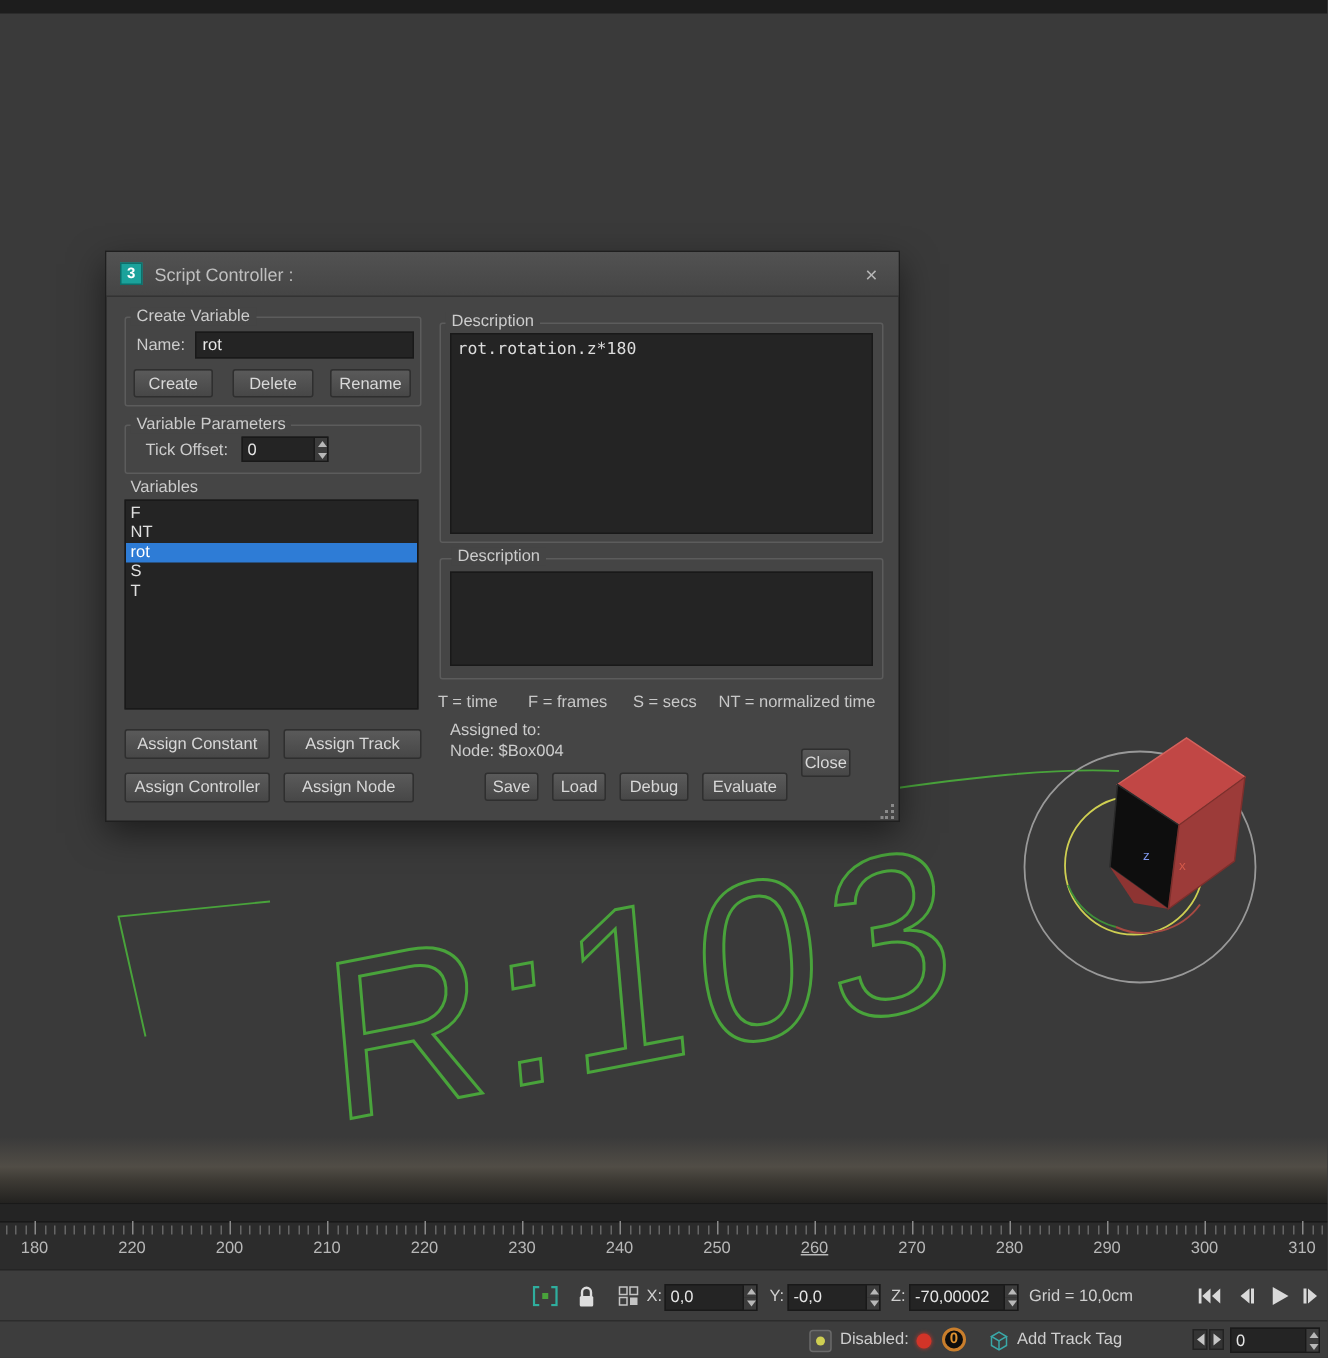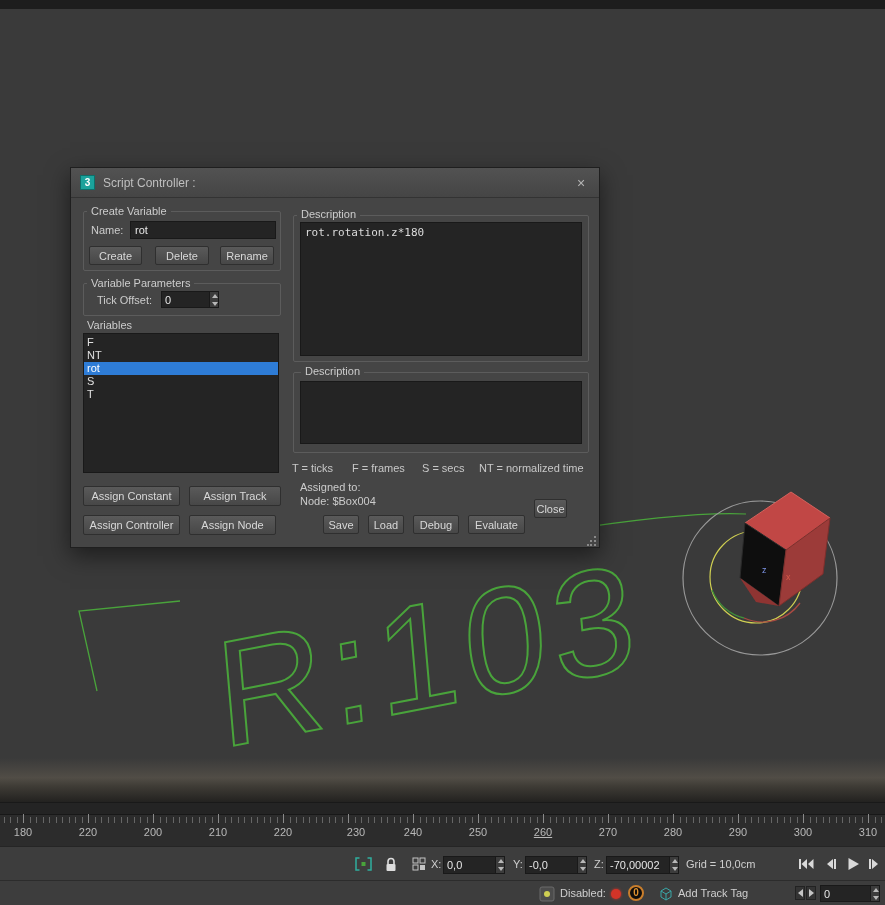--- a/index.html
+++ b/index.html
@@ -245,21 +245,21 @@
     <div class="tick" style="left: 855px;"></div>
     <div class="tick" style="left: 861.5px;"></div>
     <div class="tick major" style="left: 868px;"></div>
     <div class="tick" style="left: 874.5px;"></div>
     <div class="tick" style="left: 881px;"></div>
     <div class="tl-label" style="left: 23px;">180</div>
     <div class="tl-label" style="left: 88px;">220</div>
     <div class="tl-label" style="left: 153px;">200</div>
     <div class="tl-label" style="left: 218px;">210</div>
     <div class="tl-label" style="left: 283px;">220</div>
-    <div class="tl-label" style="left: 356px;">230</div>
+    <div class="tl-label" style="left: 348px;">230</div>
     <div class="tl-label" style="left: 413px;">240</div>
     <div class="tl-label" style="left: 478px;">250</div>
     <div class="tl-label" style="left: 543px; text-decoration: underline;">260</div>
     <div class="tl-label" style="left: 608px;">270</div>
     <div class="tl-label" style="left: 673px;">280</div>
     <div class="tl-label" style="left: 738px;">290</div>
     <div class="tl-label" style="left: 803px;">300</div>
     <div class="tl-label" style="left: 868px;">310</div>
   </div>
 
@@ -416,21 +416,21 @@
   <button class="btn" style="left:118px;top:347px;width:87px;height:20px">Assign Node</button>
 
   <div class="group" style="left:222px;top:47px;width:296px;height:147px"></div>
   <span class="group-label" style="left:226px;top:40px">Description</span>
   <textarea class="dlg-textarea" style="left: 229px; top: 54px; width: 282px; height: 134px;">rot.rotation.z*180</textarea>
 
   <div class="group" style="left:222px;top:204px;width:296px;height:81px"></div>
   <span class="group-label" style="left:230px;top:197px">Description</span>
   <textarea class="dlg-textarea" style="left: 229px; top: 213px; width: 282px; height: 63px;"></textarea>
 
-  <span class="legend" style="left:221px;top:294px">T = ticks</span>
+  <span class="legend" style="left:221px;top:294px">T = time</span>
   <span class="legend" style="left:281px;top:294px">F = frames</span>
   <span class="legend" style="left:351px;top:294px">S = secs</span>
   <span class="legend" style="left:408px;top:294px">NT = normalized time</span>
 
   <span class="dlabel" style="left:229px;top:313px">Assigned to:</span>
   <span class="dlabel" style="left:229px;top:327px">Node: $Box004</span>
 
   <button class="btn" style="left:252px;top:347px;width:36px;height:19px">Save</button>
   <button class="btn" style="left:297px;top:347px;width:36px;height:19px">Load</button>
   <button class="btn" style="left:342px;top:347px;width:46px;height:19px">Debug</button>

